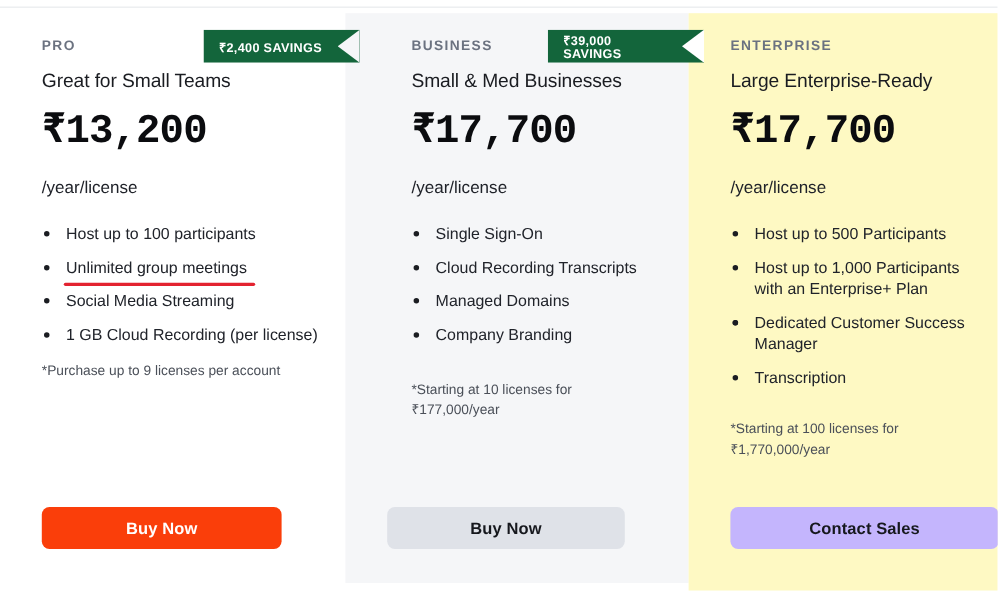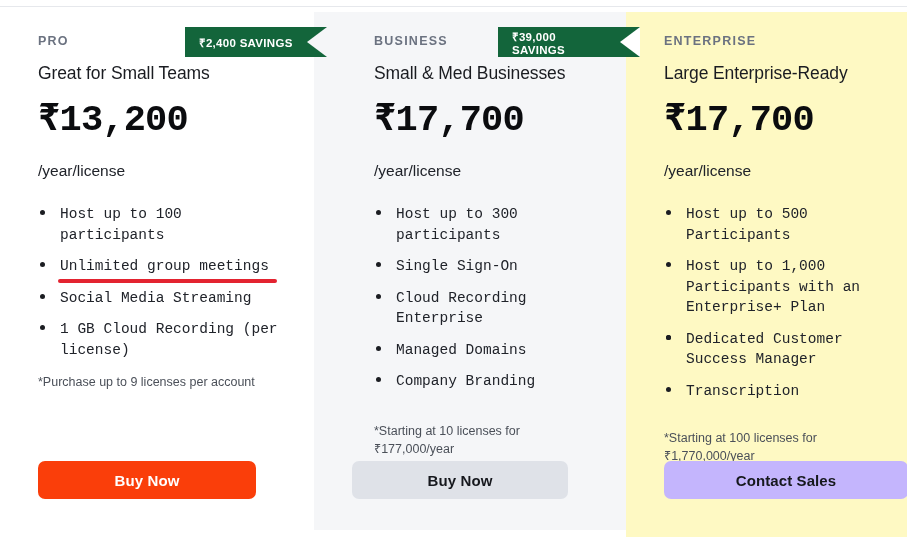--- a/index.html
+++ b/index.html
@@ -101,21 +101,21 @@
   }
   .feature-item .bullet {
     position: absolute;
     left: 2px;
     top: 6px;
     width: 5px;
     height: 5px;
     border-radius: 50%;
     background: #1b1d22;
   }
-  .feature-text { display: inline; font-family: Liberation Mono, monospace; }
+  .feature-text { display: inline; }
 
   
   .feature-item.highlighted .feature-text {
     position: relative;
     display: inline-block;
   }
   .feature-item.highlighted .feature-text::after {
     content: "";
     position: absolute;
     left: -2px;
@@ -247,29 +247,25 @@
   <div class="plan plan-business">
     <div class="plan-inner">
       <div class="tier-name">BUSINESS</div>
       <div class="tier-tagline">Small &amp; Med Businesses</div>
       <div class="tier-price">₹17,700</div>
       <div class="tier-period">/year/license</div>
 
       <ul class="feature-list">
         <li class="feature-item">
           <span class="bullet"></span>
-          <span class="feature-text">Host up to 300 participants</span>
-        </li>
-        <li class="feature-item">
-          <span class="bullet"></span>
           <span class="feature-text">Single Sign-On</span>
         </li>
         <li class="feature-item">
           <span class="bullet"></span>
-          <span class="feature-text">Cloud Recording Enterprise</span>
+          <span class="feature-text">Cloud Recording Transcripts</span>
         </li>
         <li class="feature-item">
           <span class="bullet"></span>
           <span class="feature-text">Managed Domains</span>
         </li>
         <li class="feature-item">
           <span class="bullet"></span>
           <span class="feature-text">Company Branding</span>
         </li>
       </ul>

